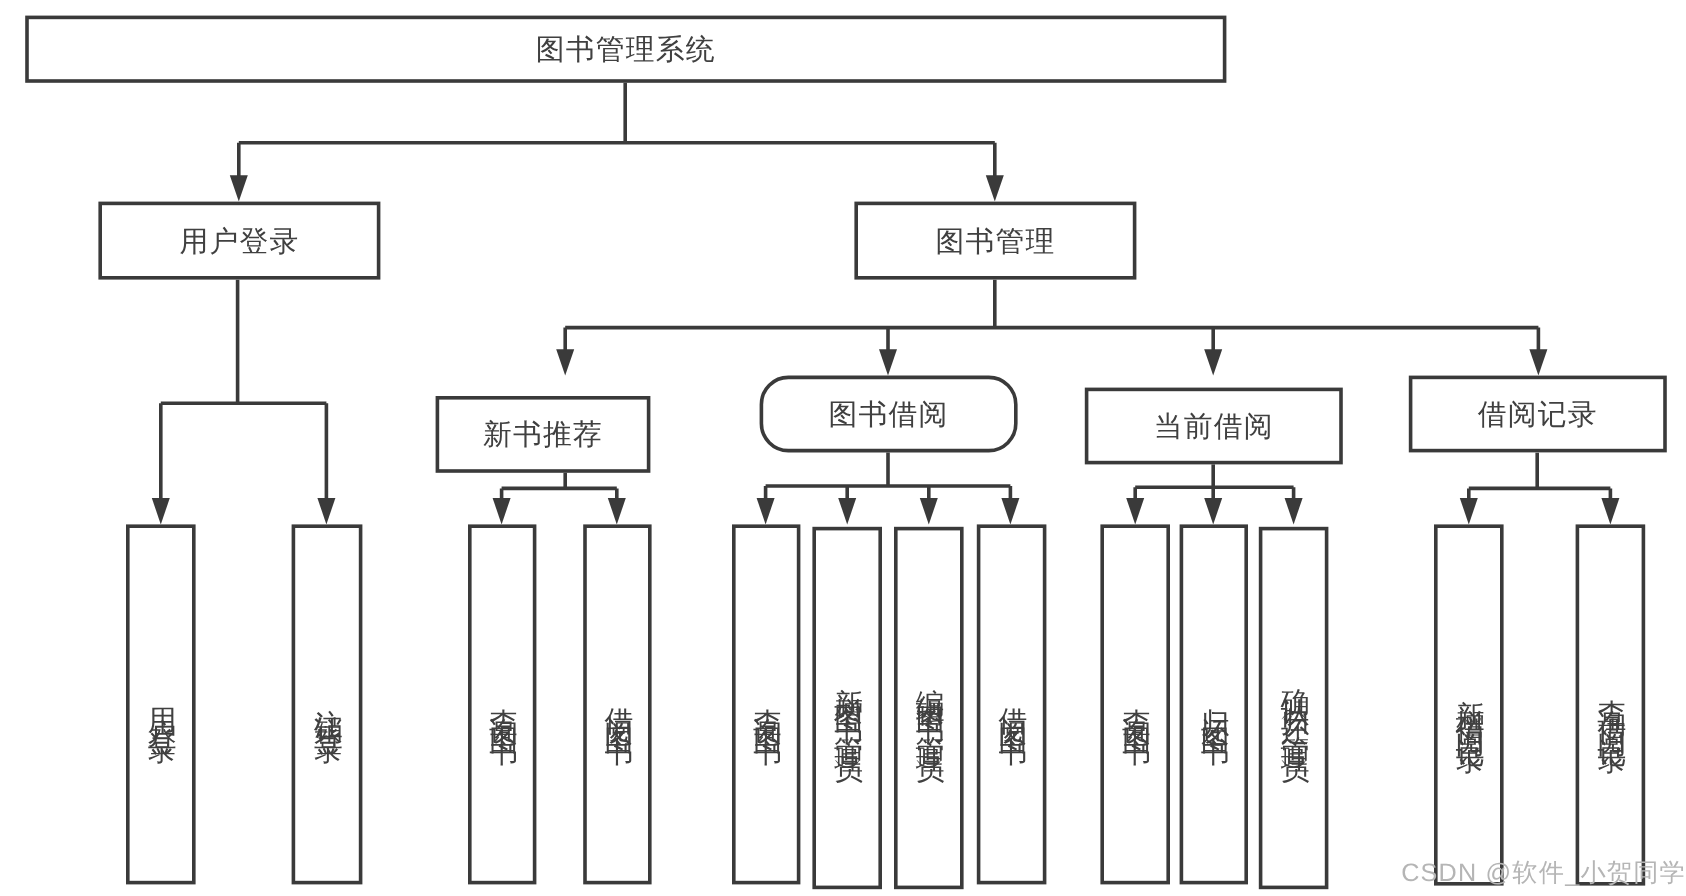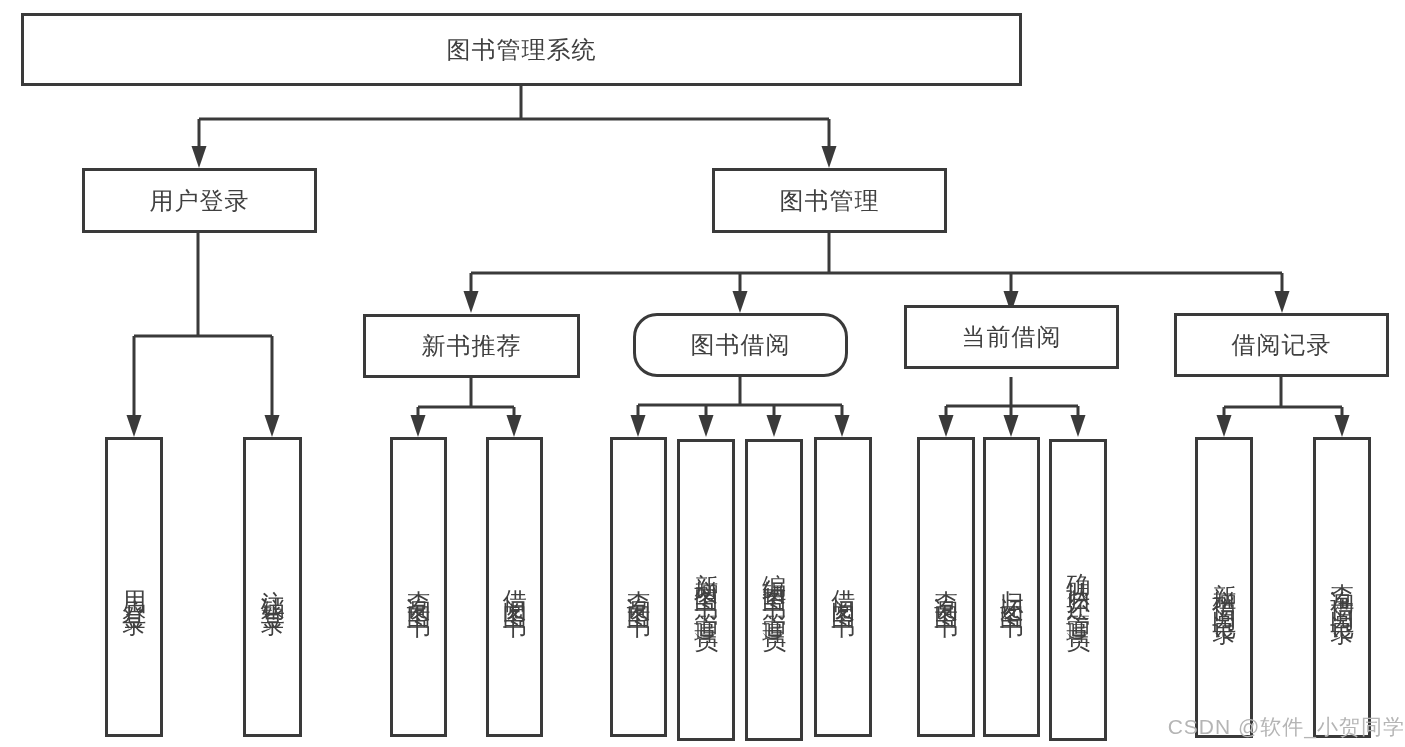--- a/index.html
+++ b/index.html
@@ -74,28 +74,28 @@
       <polygon points="766.5,415 781.5,415 774,437"></polygon>
       <polygon points="834.5,415 849.5,415 842,437"></polygon>
       <polygon points="938.5,415 953.5,415 946,437"></polygon>
       <polygon points="1003.5,415 1018.5,415 1011,437"></polygon>
       <polygon points="1070.5,415 1085.5,415 1078,437"></polygon>
       <polygon points="1216.5,415 1231.5,415 1224,437"></polygon>
       <polygon points="1334.5,415 1349.5,415 1342,437"></polygon>
     </g>
   </svg>
 
-  <div class="node hnode" style="left:21px; top:13px; width:1001px; height:73px;">图书管理系统</div>
+  <div class="node hnode" style="left:21px; top:13px; width:1001px; height:56px;">图书管理系统</div>
 
   <div class="node hnode" style="left:82px; top:168px; width:235px; height:65px;">用户登录</div>
   <div class="node hnode" style="left:712px; top:168px; width:235px; height:65px;">图书管理</div>
 
-  <div class="node hnode" style="left:363px; top:314px; width:217px; height:64px;">新书推荐</div>
+  <div class="node hnode" style="left:363px; top:330px; width:179px; height:64px;">新书推荐</div>
   <div class="node hnode" style="left:633px; top:313px; width:215px; height:64px;border-radius:24px;">图书借阅</div>
-  <div class="node hnode" style="left:904px; top:305px; width:215px; height:64px;">当前借阅</div>
+  <div class="node hnode" style="left:904px; top:323px; width:215px; height:64px;">当前借阅</div>
   <div class="node hnode" style="left:1174px; top:313px; width:215px; height:64px;">借阅记录</div>
 
   <div class="node vnode" style="left:105px; top:437px; width:58px; height:300px;">
     <span class="vtext">用户登录</span>
   </div>
   <div class="node vnode" style="left:243px; top:437px; width:59px; height:300px;">
     <span class="vtext">注销登录</span>
   </div>
 
   <div class="node vnode" style="left:390px; top:437px; width:57px; height:300px;">

